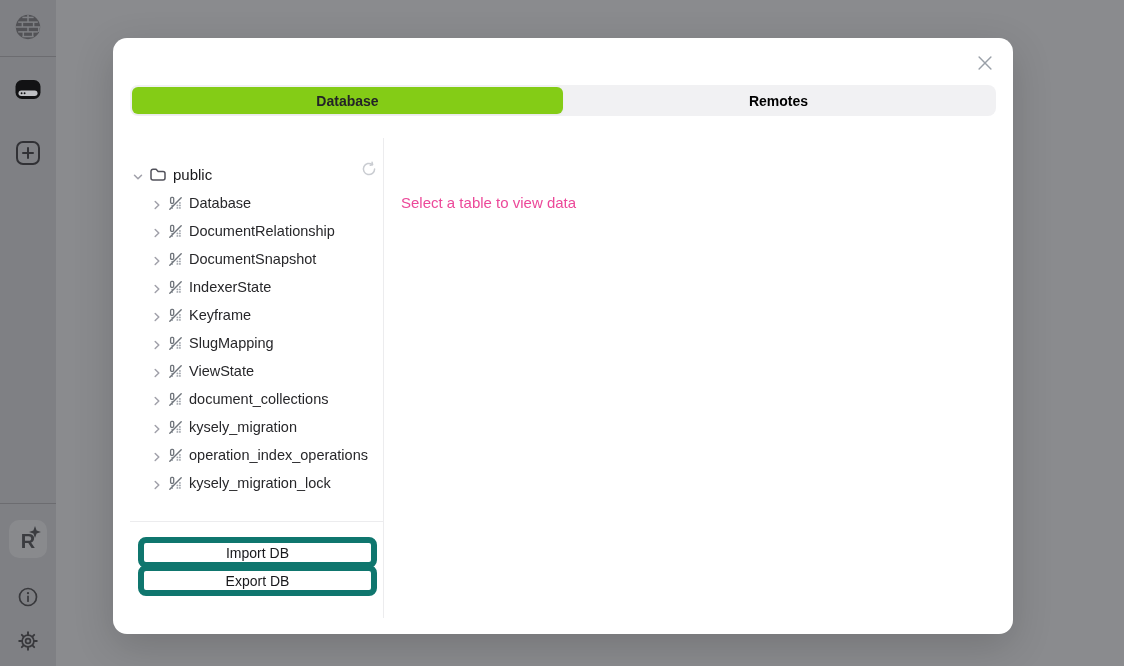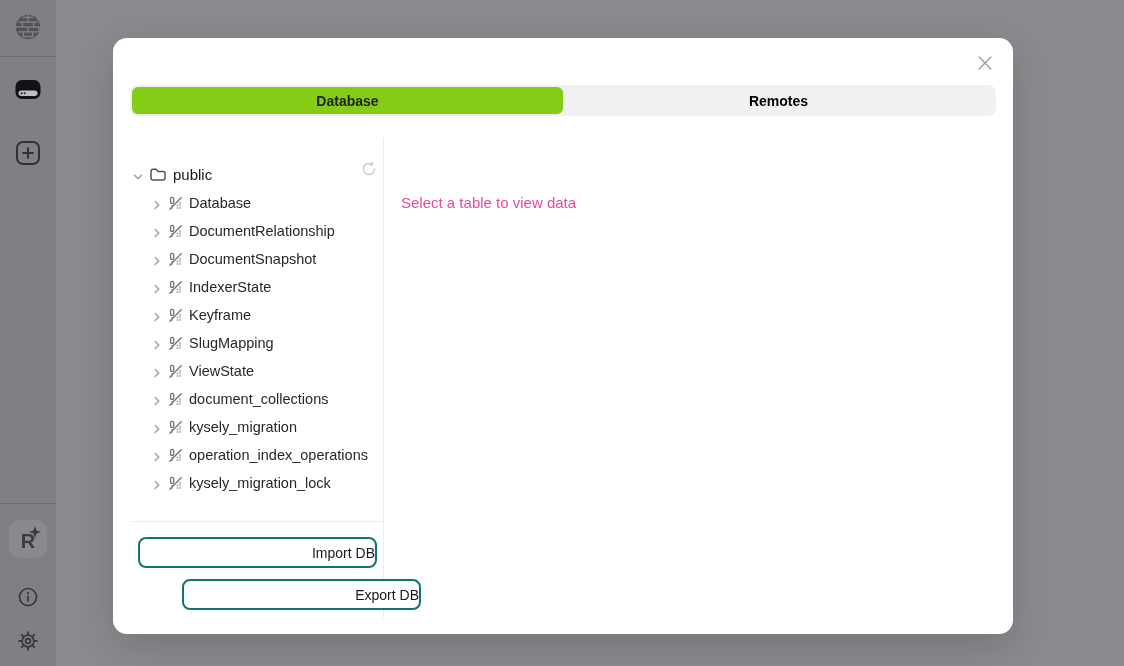--- a/index.html
+++ b/index.html
@@ -63,27 +63,26 @@
   .tree-row .chev { width:12px; height:12px; flex:0 0 12px; margin-left:2px; display:flex; align-items:center; }
   .tree-row.table-row .chev { margin-left:21px; }
   .tree-row .row-icon { margin-left:5px; display:flex; align-items:center; }
   .tree-row .lbl { margin-left:6px; white-space:nowrap; }
   .refresh { position:absolute; right:6px; top:50%; transform:translateY(-50%); width:16px; height:16px; cursor:pointer; }
 
   .panel-divider { position:absolute; left:17px; top:483px; width:253px; height:1px; background:#ececee; }
 
   .db-btn {
     position:absolute; left:25px; width:239px; height:31px;
-    background:#ffffff; border:2px solid #0f766e; border-radius:8px;
+    background:#ffffff; border:6px solid #0f766e; border-radius:8px;
     font-size:14px; font-weight:500; color:#18181b; cursor:pointer;
     font-family:"Liberation Sans", sans-serif;
-    text-align:right;
   }
   .db-btn.import { top:499px; }
-  .db-btn.export { top:541px;margin-left:44px; }
+  .db-btn.export { top:527px; }
 
   .empty-state {
     position:absolute; left:288px; top:156px; font-size:15px; color:#ec4899;
   }
 </style>
 </head>
 <body>
 
 <aside class="sidebar">
   <div class="sb-item" style="top:27px;">

